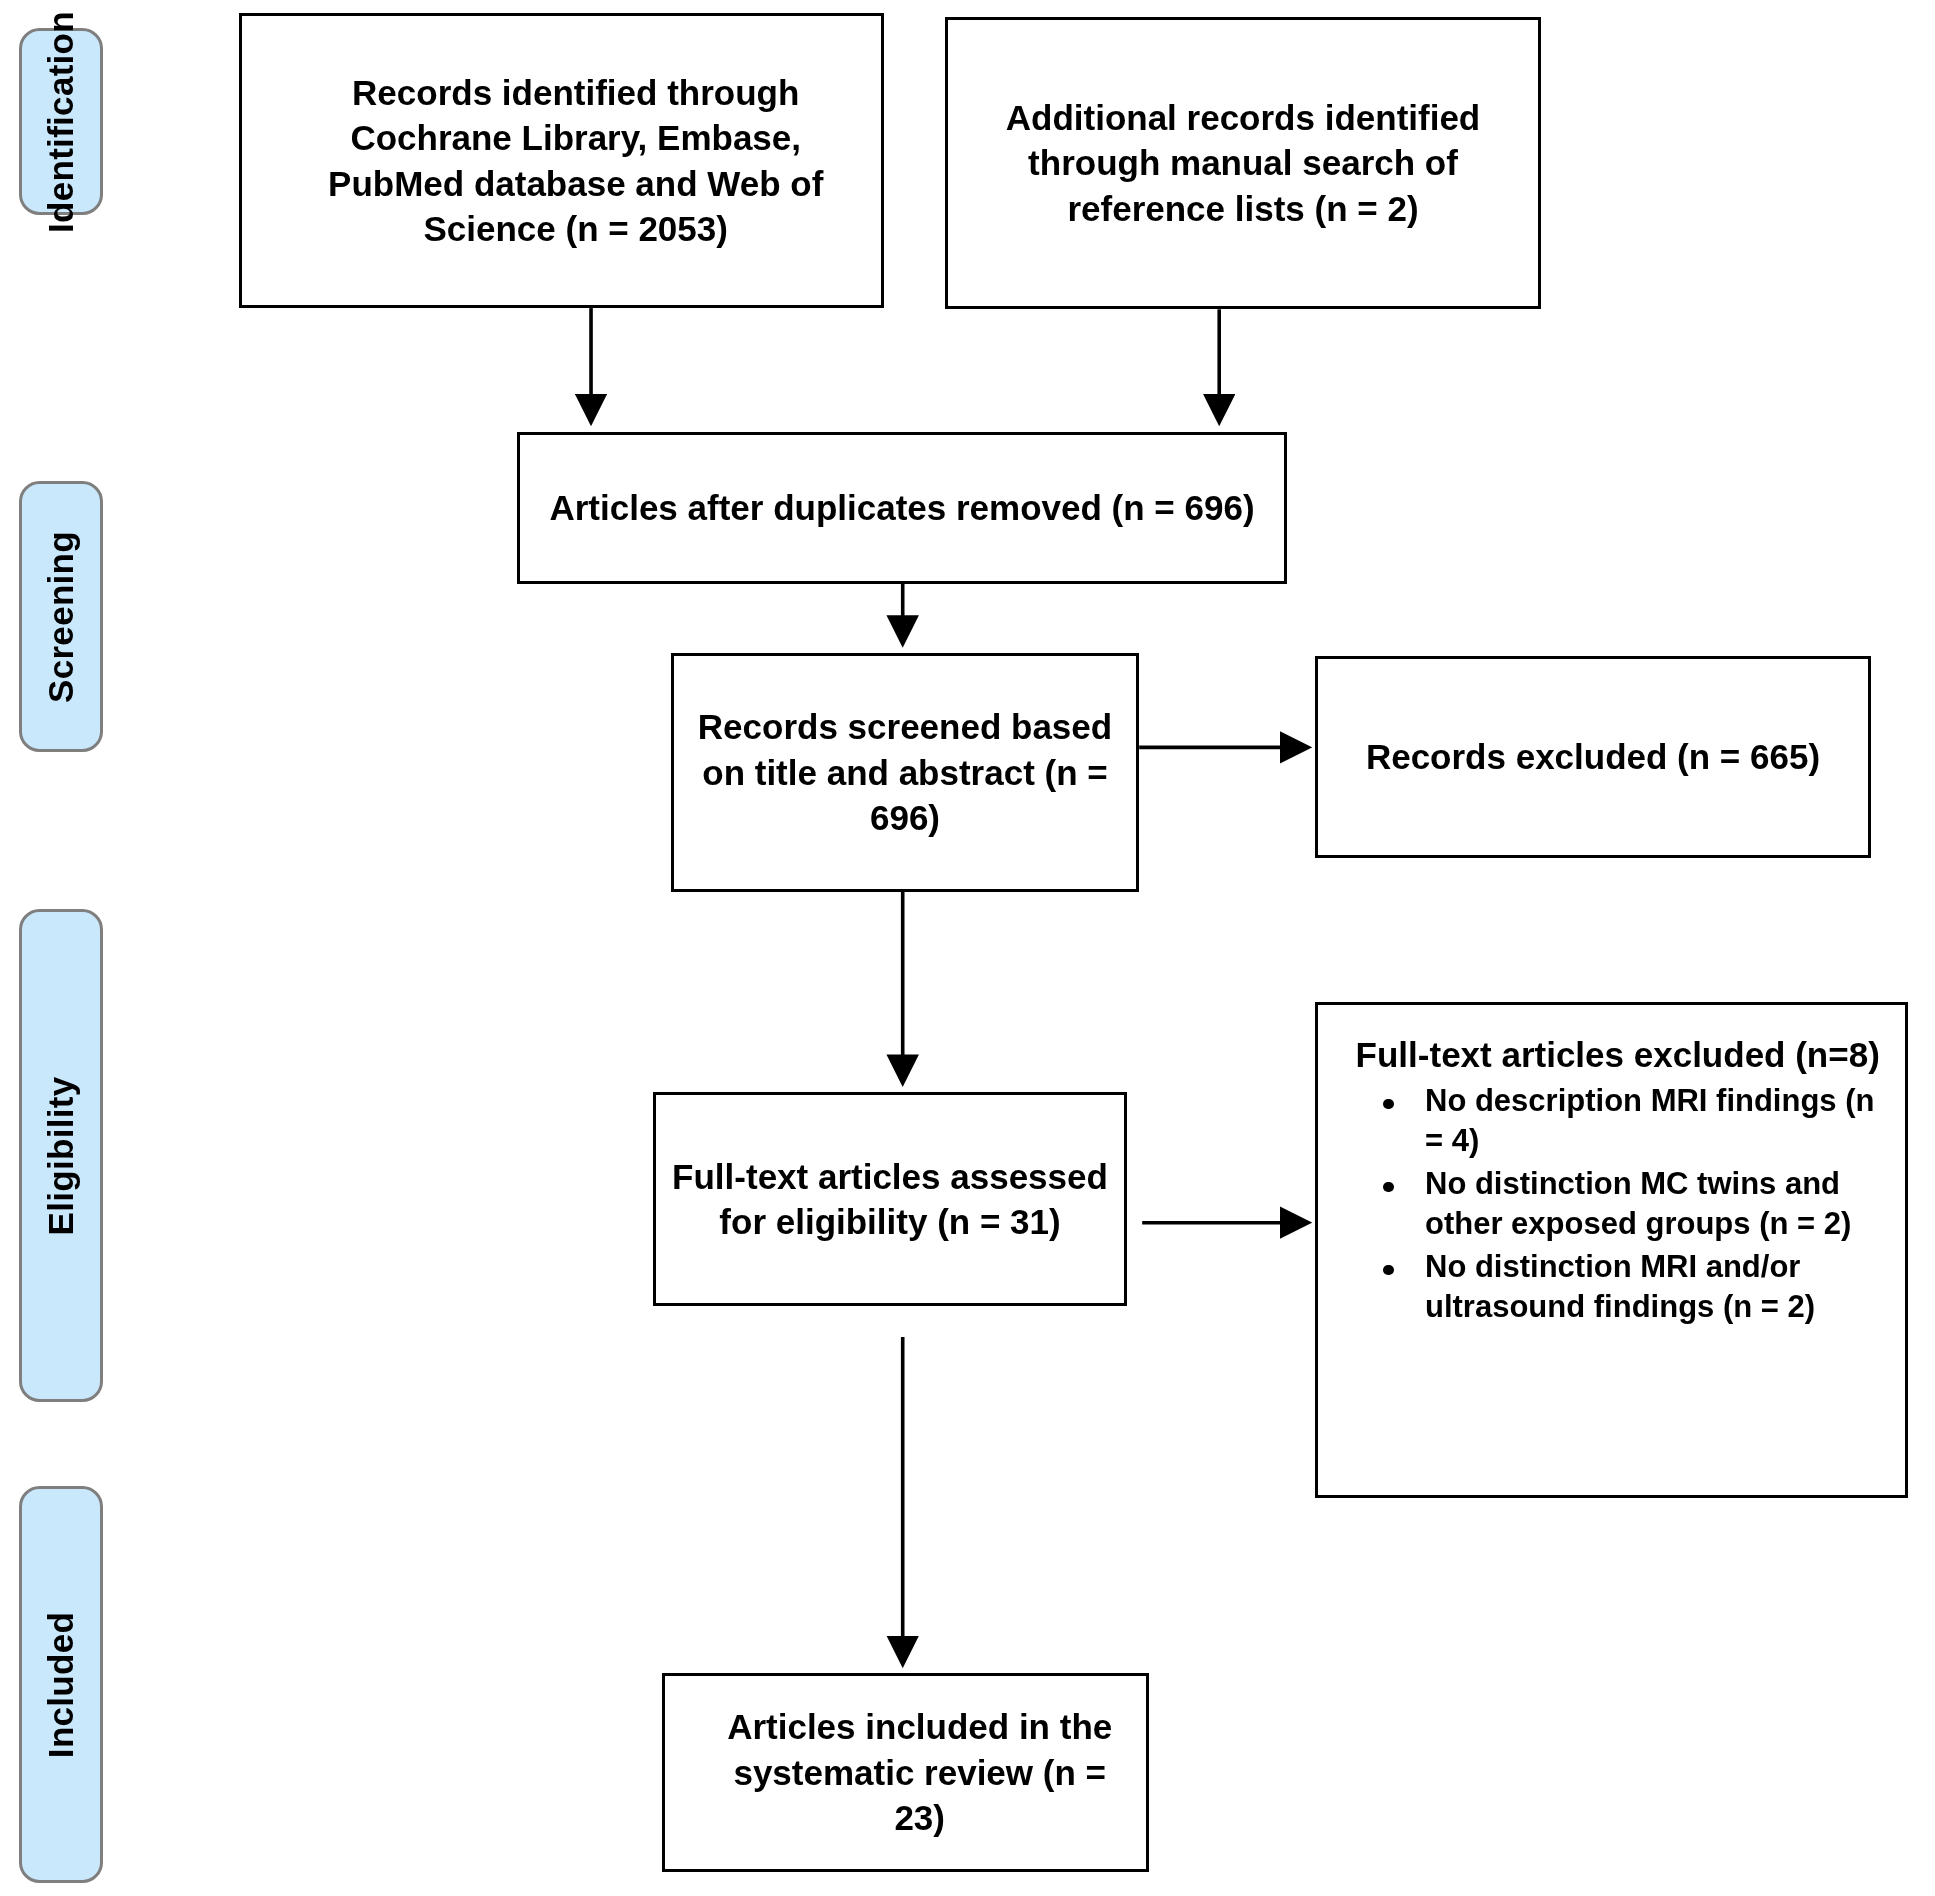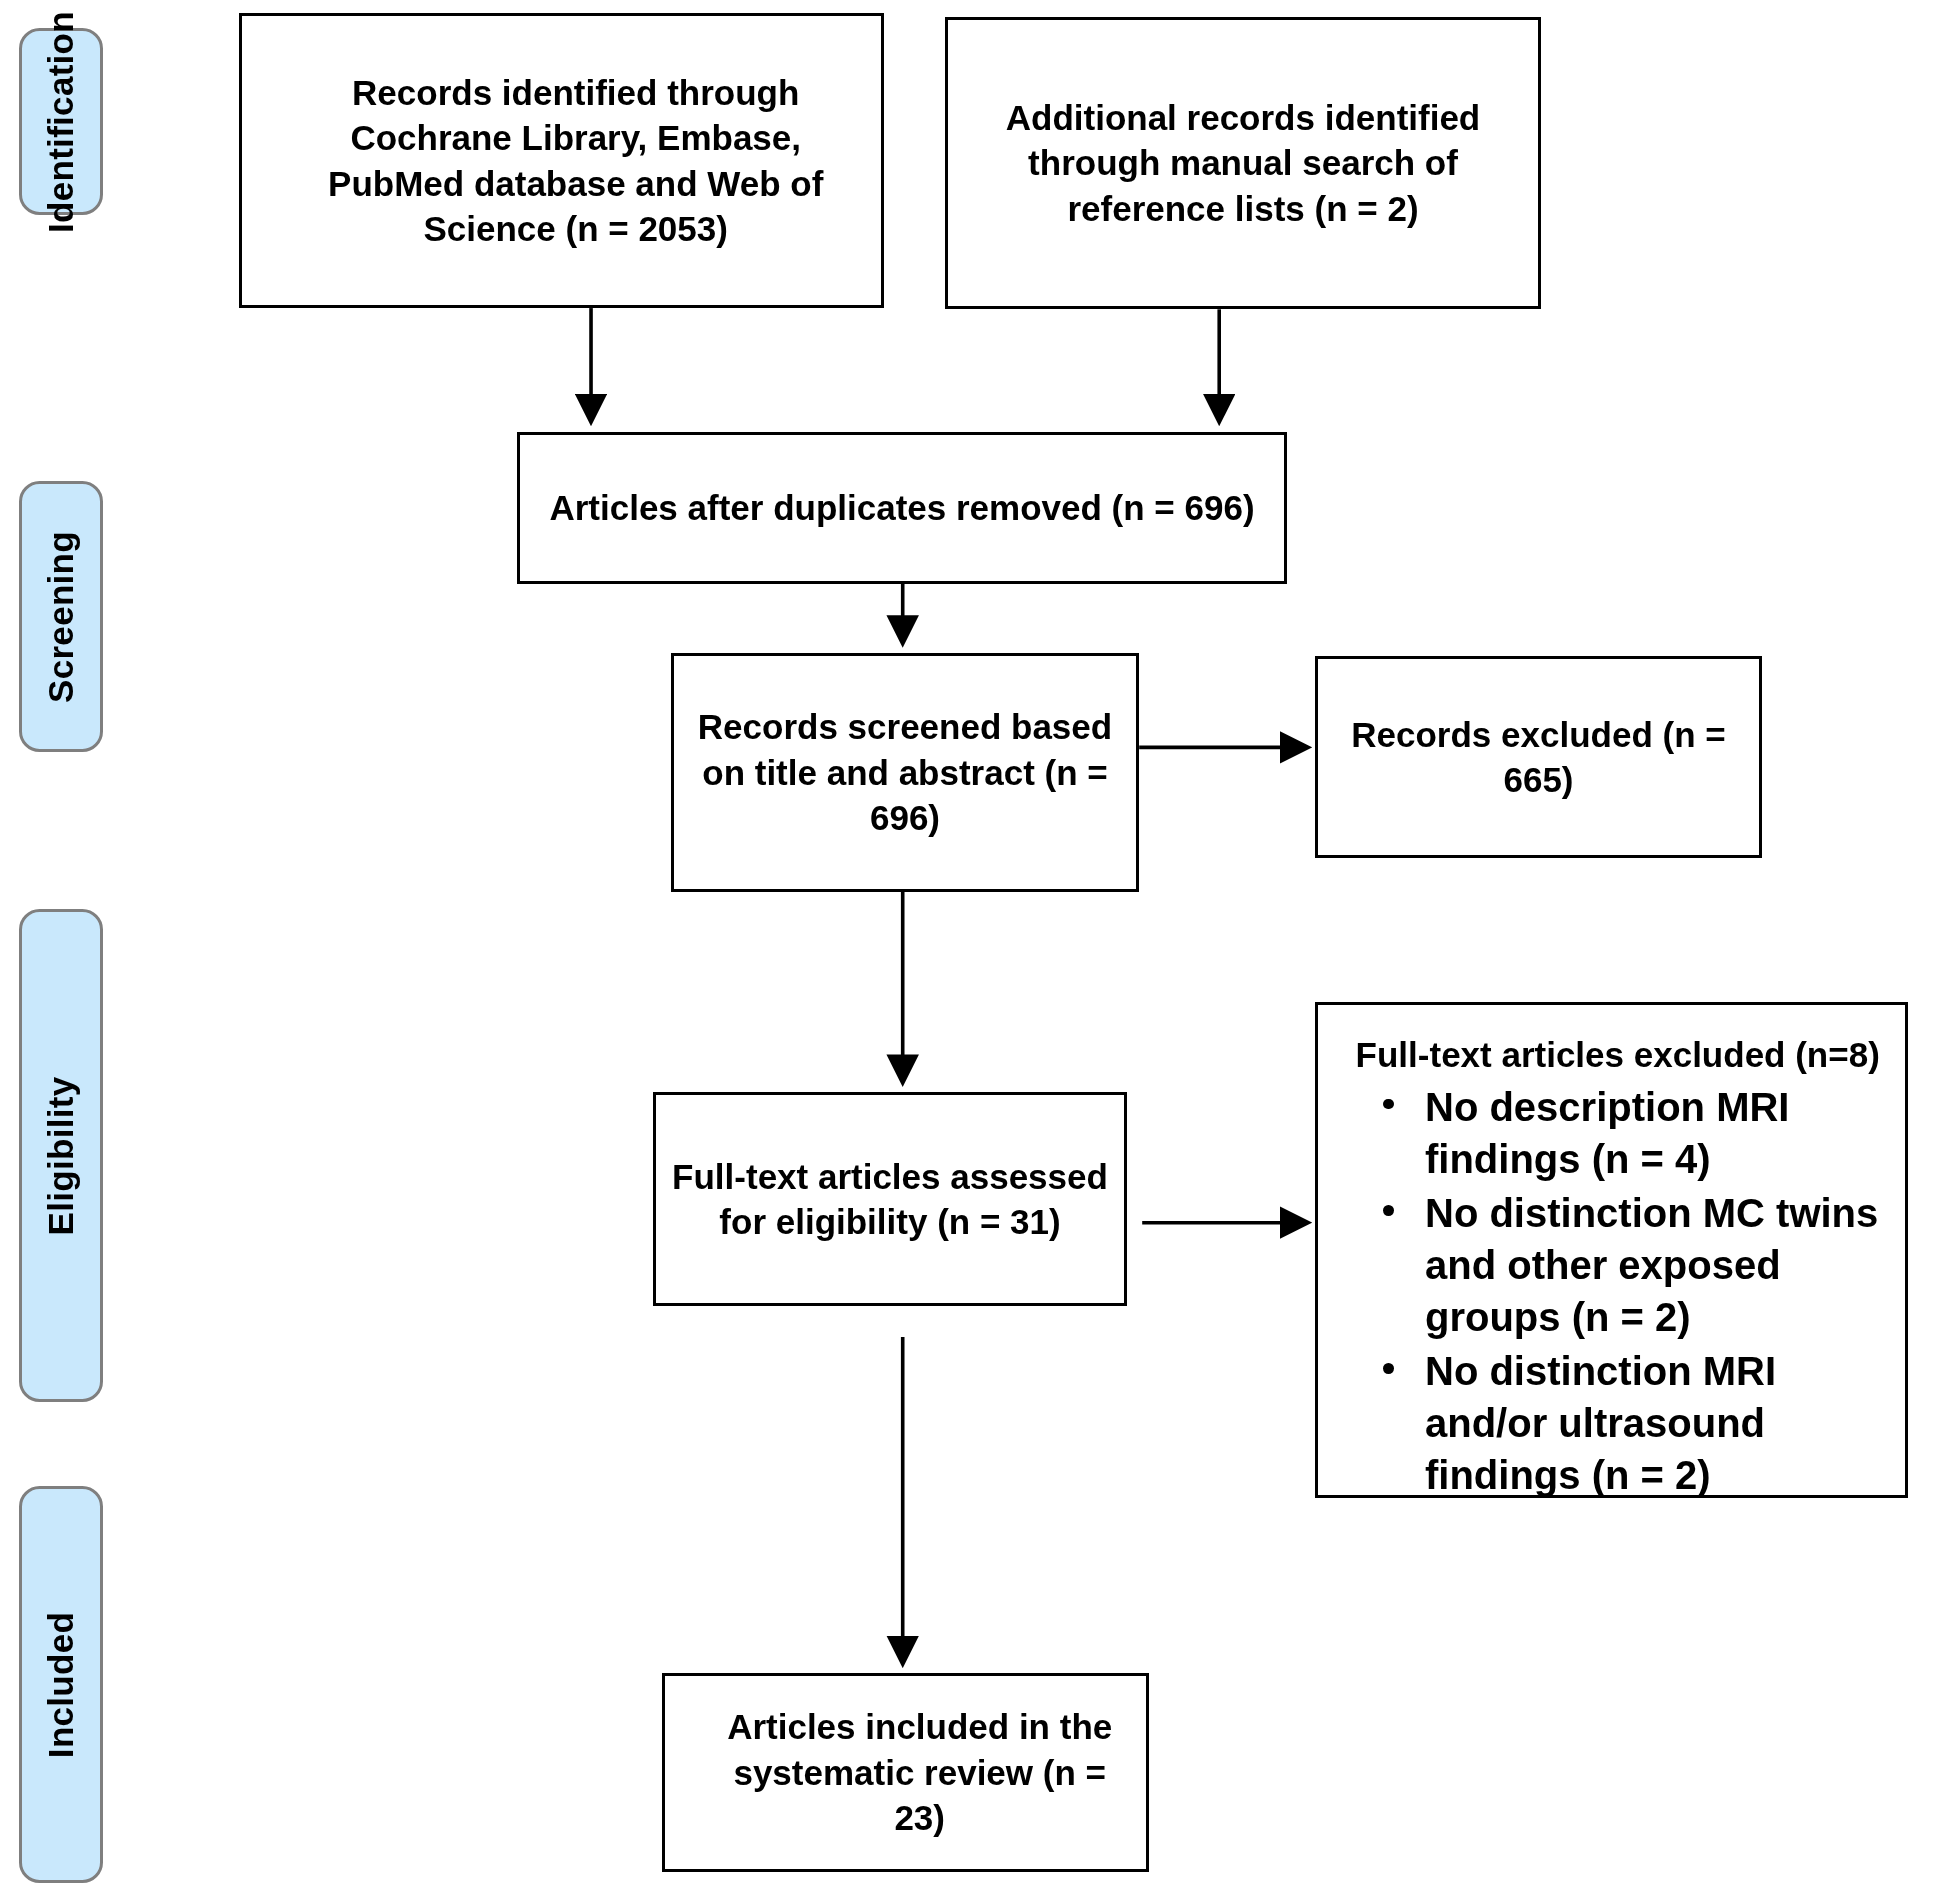--- a/index.html
+++ b/index.html
@@ -53,21 +53,21 @@
   .box.left-align .box-text{text-align:left;}
 
   
   ul.reason-list{
     margin:3.6px 0 0 0;
     padding-left:79px;
     list-style:none;
   }
   ul.reason-list li{
     position:relative;
-    font-size:40px;
+    font-size:31px;
     font-weight:bold;
     line-height:1.30;
     color:#000;
     margin-bottom:2.4px;
     text-align:left;
   }
   ul.reason-list li::before{
     content:"";
     position:absolute;
     left:-42px;
@@ -132,21 +132,21 @@
   </div>
 
   <div class="box" style="left:517px;top:432px;width:770px;height:152px;">
     <div class="box-text">Articles after duplicates removed (n = 696)</div>
   </div>
 
   <div class="box" style="left:671px;top:653px;width:468px;height:239px;">
     <div class="box-text">Records screened based on title and abstract (n = 696)</div>
   </div>
 
-  <div class="box" style="left:1315px;top:656px;width:447px;height:202px;">
+  <div class="box" style="left:1315px;top:656px;width:556px;height:202px;">
     <div class="box-text">Records excluded (n = 665)</div>
   </div>
 
   <div class="box" style="left:653px;top:1092px;width:474px;height:214px;">
     <div class="box-text">Full-text articles assessed for eligibility (n = 31)</div>
   </div>
 
   <div class="box left-align" style="left:1315px;top:1002px;width:593px;height:496px;flex-direction:column;align-items:center;">
     <div class="box-text">Full-text articles excluded (n=8)</div>
     <ul class="reason-list">

